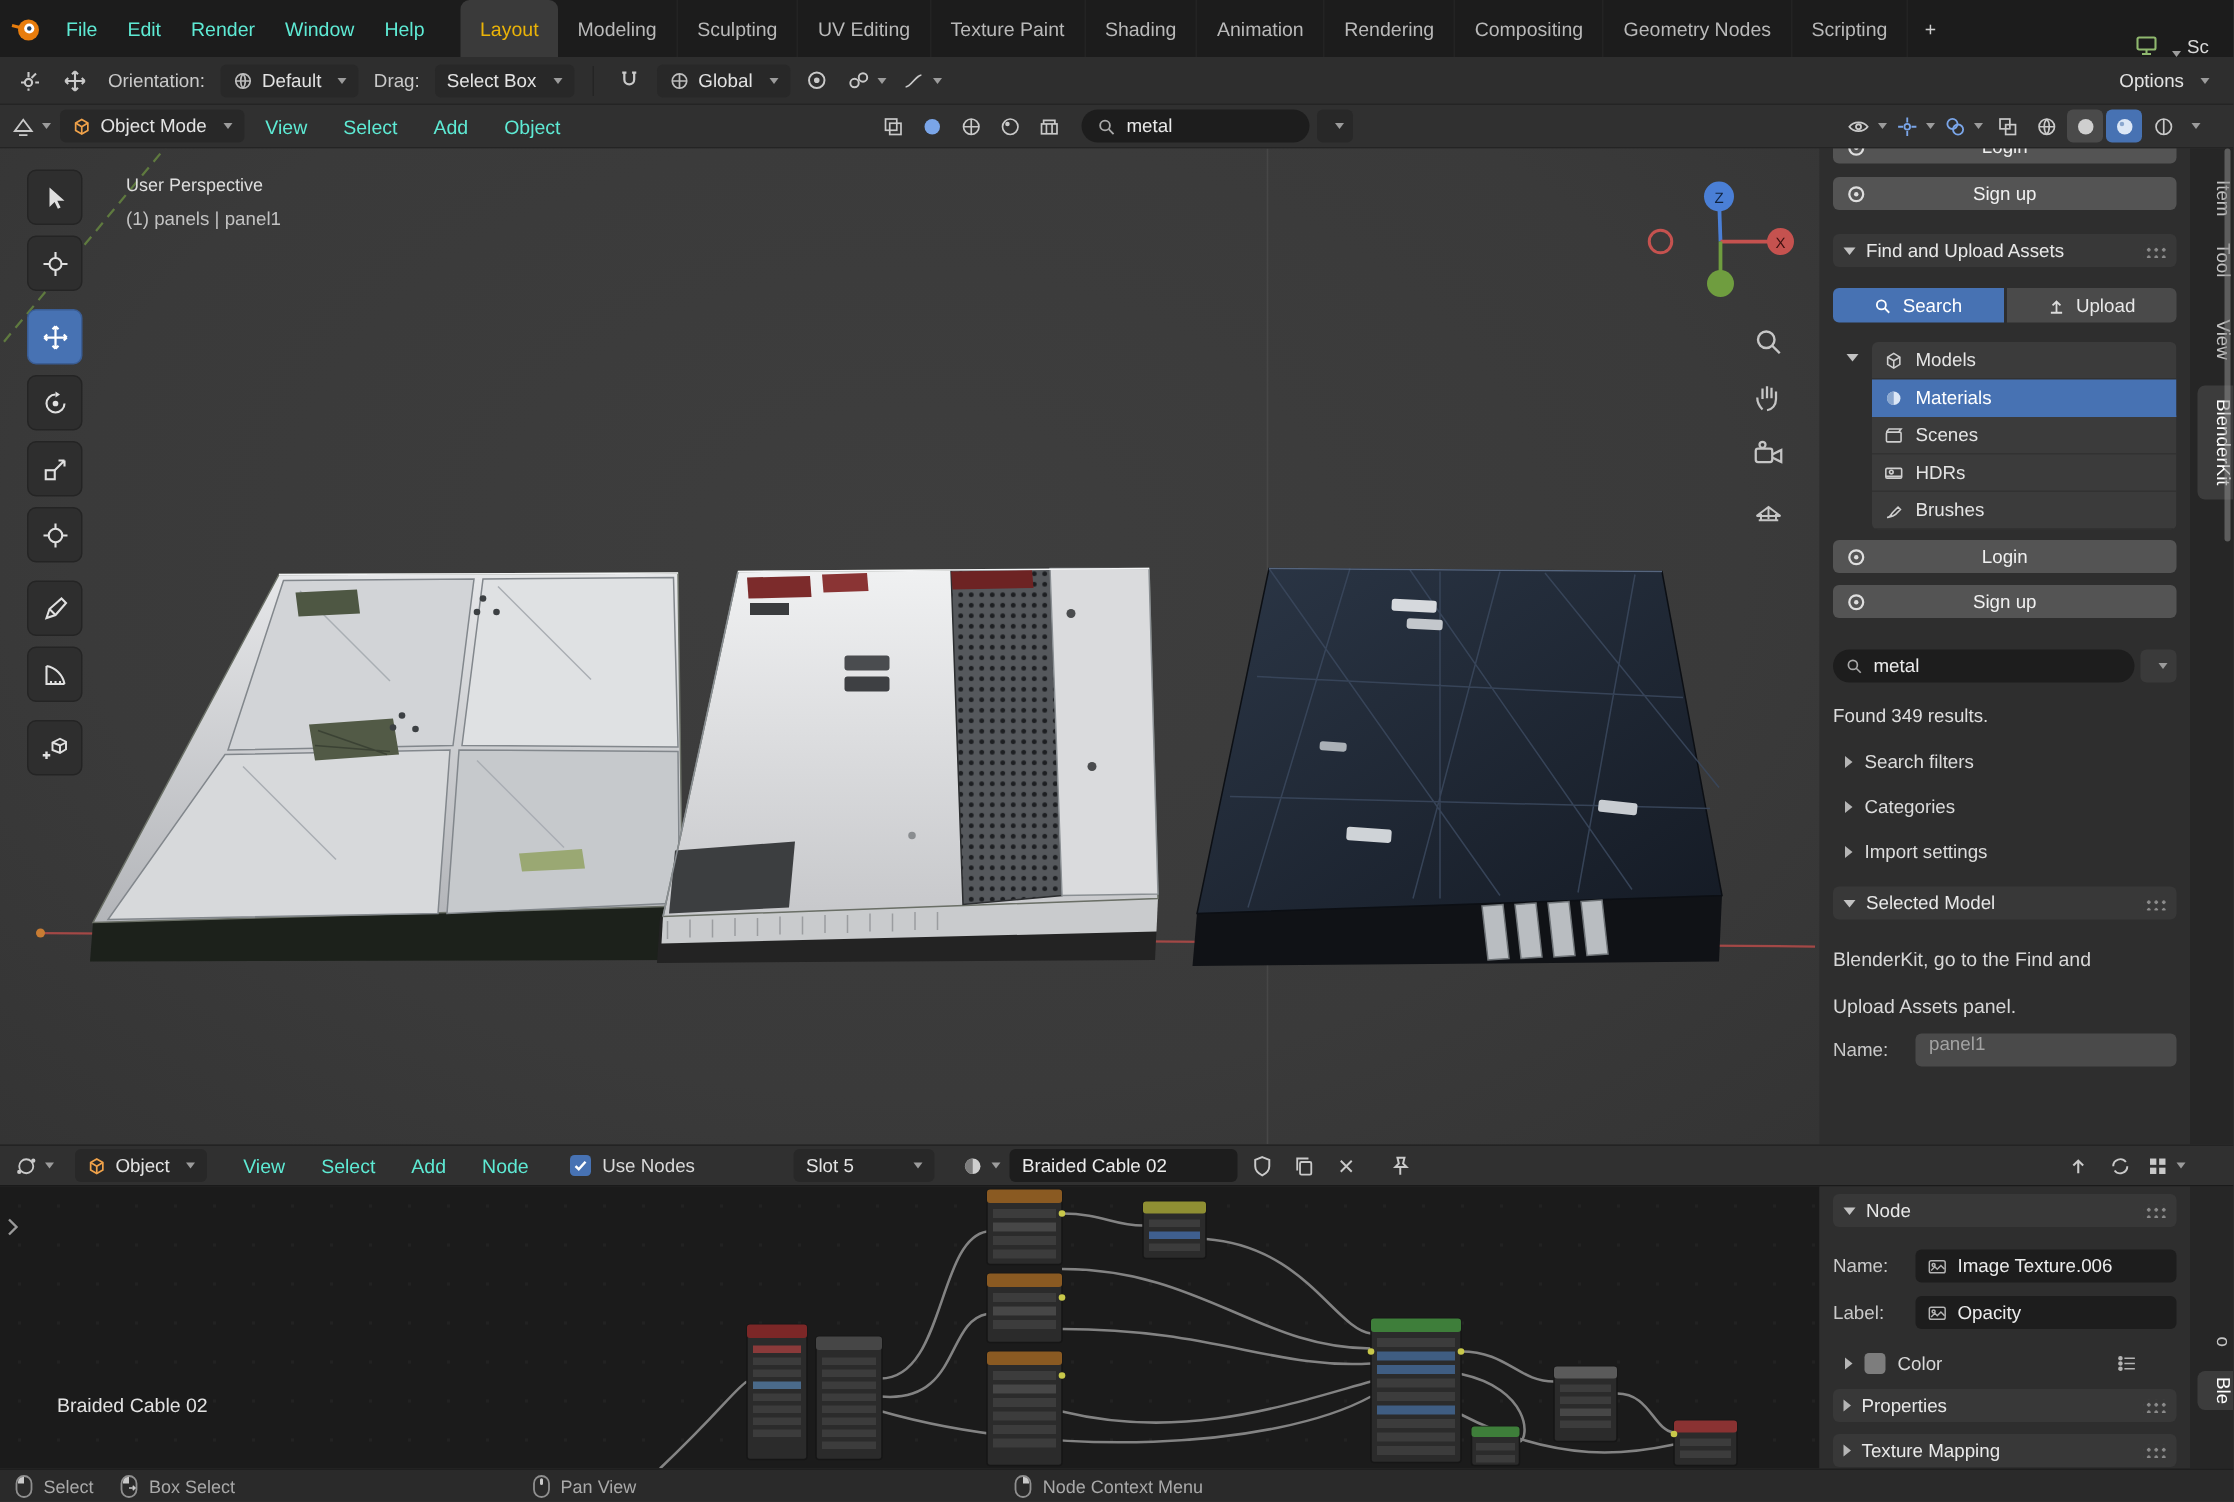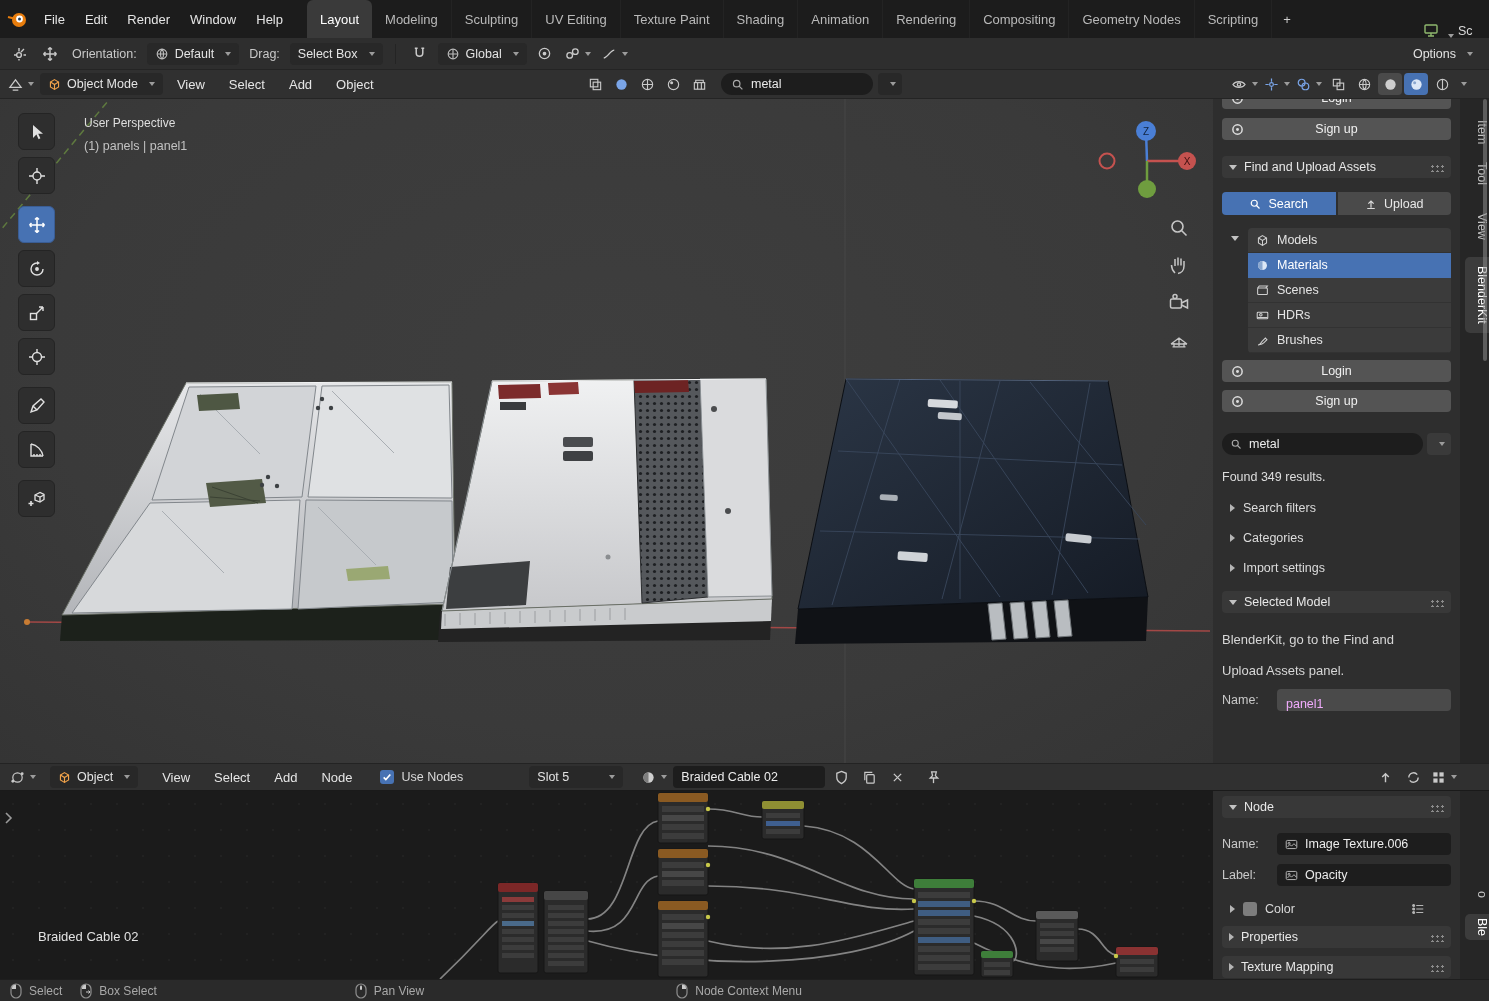--- a/index.html
+++ b/index.html
@@ -14,24 +14,24 @@
   .grow{flex:1}
   svg.ic{display:block}
   .car{width:0;height:0;border-left:3.5px solid transparent;border-right:3.5px solid transparent;border-top:4.5px solid #9c9c9c;margin-left:5px;flex:none}
   .tri-d{width:0;height:0;border-left:4px solid transparent;border-right:4px solid transparent;border-top:5px solid #c2c2c2;flex:none}
   .tri-r{width:0;height:0;border-top:4px solid transparent;border-bottom:4px solid transparent;border-left:5px solid #b5b5b5;flex:none}
   .grip{width:15px;height:9px;background-image:radial-gradient(#8b8b8b 1px,transparent 1.3px);background-size:5px 5px;background-position:1px 1px;flex:none}
 
   
   #topbar{position:absolute;top:0;left:0;right:0;height:38px;background:#1c1c1c;display:flex;align-items:stretch}
   #topbar .logo{width:34px;display:flex;align-items:center;justify-content:center}
-  .menu{display:flex;align-items:center;padding:0 10px;color:#e5e5e5;font-size:13px}
+  .menu{display:flex;align-items:center;padding:0 10px;color:#5eead4;font-size:13px}
   #wstabs{display:flex;align-items:stretch;margin-left:14px}
   .wstab{display:flex;align-items:center;padding:0 13px;color:#b9b9b9;font-size:13px;border-right:1px solid #232323}
-  .wstab.active{background:#3a3a3a;color:#ffffff;border-radius:6px 6px 0 0;border-right:none}
+  .wstab.active{background:#3a3a3a;color:#eab308;border-radius:6px 6px 0 0;border-right:none}
   .wstab.add{color:#cecece;padding:0 11px;border-right:none}
   #tb-right{margin-left:auto;display:flex;align-items:flex-end;gap:4px;padding-right:0;overflow:hidden;width:66px}
   
   #toolbar2{position:absolute;top:38px;left:0;right:0;height:32px;background:#2e2e2e;border-bottom:1px solid #242424;display:flex;align-items:center;padding:0 8px;gap:6px}
   .lbl{color:#c9c9c9;margin:0 4px}
   .dd{display:inline-flex;align-items:center;background:#282828;border-radius:4px;height:22px;padding:0 8px;color:#e3e3e3;gap:6px;flex:none}
   .dd.ghost{background:transparent}
   .ibtn{min-width:24px;height:22px;display:inline-flex;align-items:center;justify-content:center;border-radius:4px;color:#c9c9c9;flex:none;padding:0 2px}
   .ibtn.blue{color:#7aa5e8}
   .sep{width:1px;height:20px;background:#242424;margin:0 6px;flex:none}
@@ -67,21 +67,21 @@
   #asset-block{display:flex;margin-top:13px}
   #asset-exp{width:26px;padding-top:8px;display:flex;justify-content:center}
   #asset-list{flex:1;border-radius:4px;overflow:hidden}
   .assetrow{height:25px;display:flex;align-items:center;gap:8px;padding:0 8px;background:#3b3b3b;color:#e4e4e4;border-bottom:1px solid #323232}
   .assetrow.sel{background:var(--accent);color:#fff;border-bottom-color:var(--accent)}
   .exprow{display:flex;align-items:center;gap:8px;height:20px;padding-left:8px;color:#dcdcdc}
   .field{height:22px;background:#1d1d1d;border-radius:4px;display:flex;align-items:center;padding:0 8px;color:#ececec;gap:7px}
   #hint{line-height:31px;color:#d7d7d7;font-size:13px;margin-top:11px}
   .namerow{display:flex;align-items:center;margin-top:3px}
   .namerow .nl{width:55px;color:#c9c9c9}
-  .namerow .nf{flex:1;height:22px;background:#4a4a4a;border-radius:4px;display:flex;align-items:flex-end;padding:0 9px;color:#f0abfc;gap:7px}
+  .namerow .nf{flex:1;height:22px;background:#4a4a4a;border-radius:4px;display:flex;align-items:flex-start;padding:0 9px;color:#a3a3a3;gap:7px}
   
   #edge-main{position:absolute;top:99px;left:1460px;width:29px;height:664px;background:#262626;padding-top:12px}
   .vtab{writing-mode:vertical-rl;color:#c3c3c3;font-size:12.5px;padding:9px 0;width:24px;margin-left:5px;text-align:center;border-radius:5px 0 0 5px}
   .vtab.active{background:#3c3c3c;color:#ffffff}
   #sb-scroll{position:absolute;right:2px;top:0;width:4px;height:262px;background:#8a8a8a;opacity:.55;border-radius:2px}
   
   #sh-header{position:absolute;top:763px;left:0;right:0;height:28px;background:#303030;border-top:1px solid #232323;border-bottom:1px solid #1a1a1a;display:flex;align-items:center;padding:0 8px;gap:4px}
   .cb{width:14px;height:14px;border-radius:3px;background:var(--accent);display:inline-flex;align-items:center;justify-content:center;flex:none}
   
   #node-canvas{position:absolute;top:791px;left:0;width:1213px;height:188px;background:#1b1b1b;overflow:hidden;

